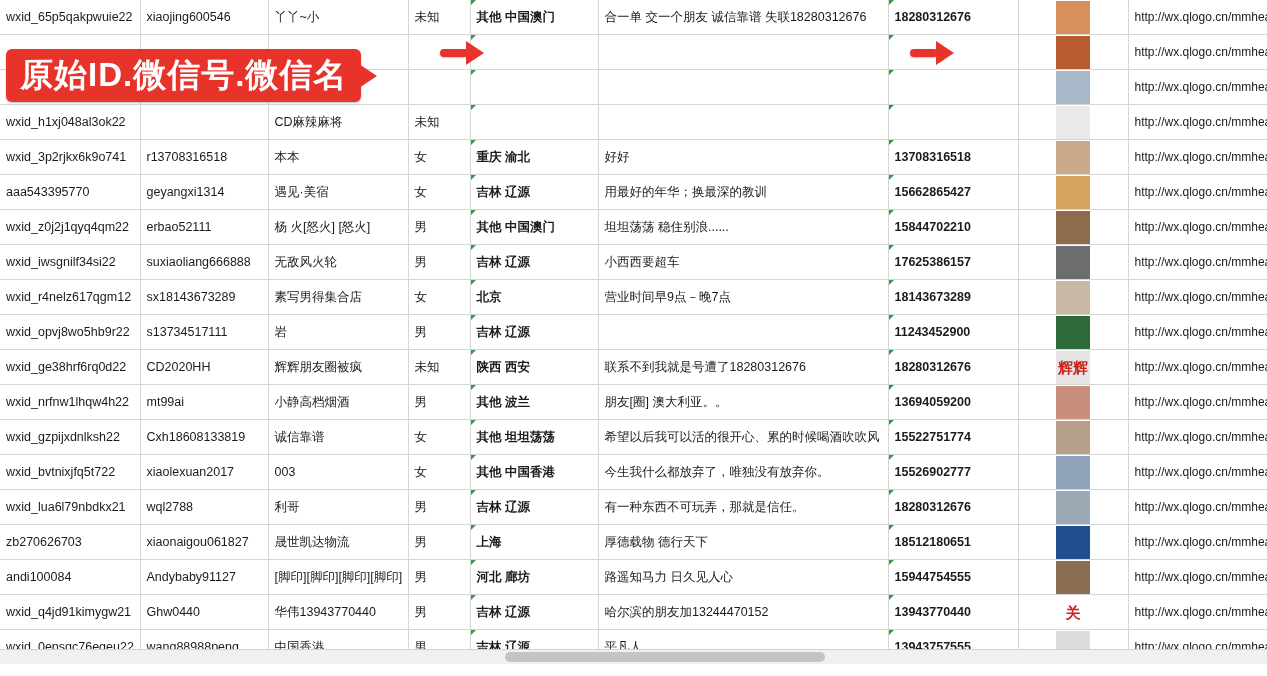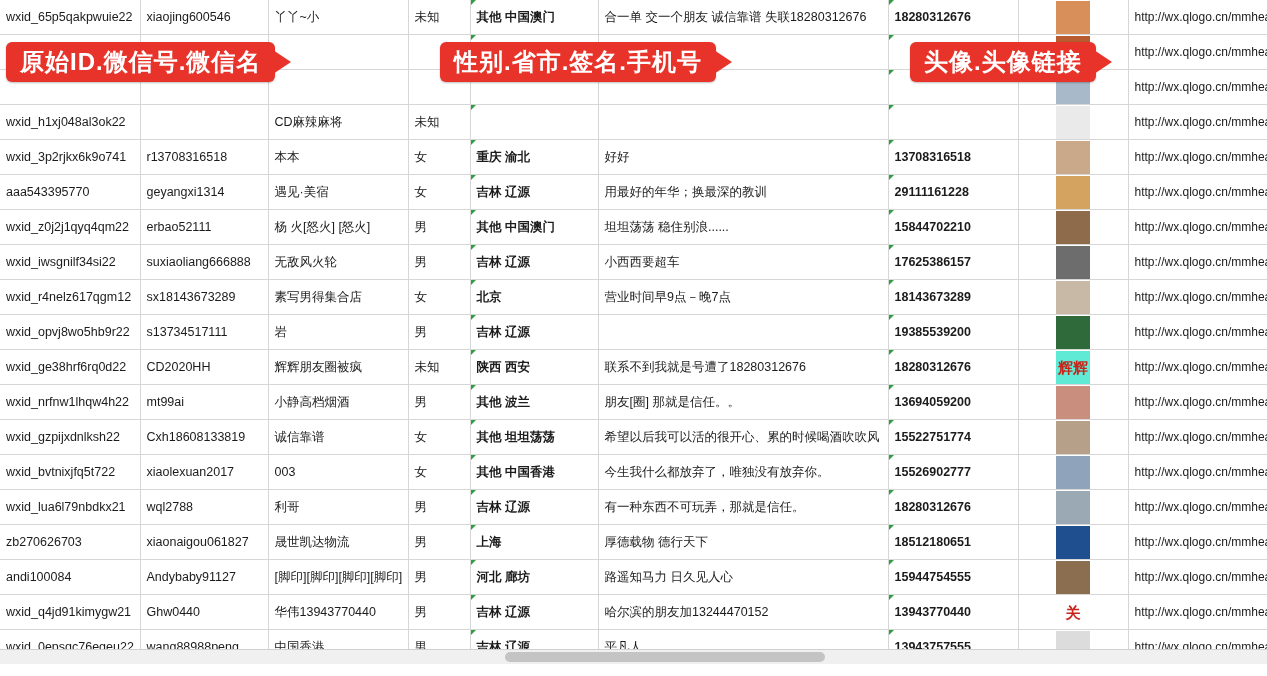--- a/index.html
+++ b/index.html
@@ -87,26 +87,27 @@
   }
 
   
   .banner {
     position: absolute;
     display: flex;
     align-items: center;
     background: #e8332a;
     color: #ffffff;
     font-weight: bold;
-    font-size: 24px;
+    font-size: 33px;
     letter-spacing: 1px;
     padding: 4px 14px;
     border-radius: 6px;
     white-space: nowrap;
     box-shadow: 0 1px 2px rgba(0,0,0,0.25);
+    margin-top: 7px;
   }
   .banner .tail {
     position: absolute;
     right: -16px;
     top: 50%;
     margin-top: -12px;
     width: 0;
     height: 0;
     border-style: solid;
     border-width: 12px 0 12px 18px;
@@ -207,21 +208,21 @@
           <td class="avatar-cell"><div class="avatar" style="background: rgb(201, 169, 138);"></div></td>
           <td class="link-cell">http://wx.qlogo.cn/mmhead</td>
         </tr>
         <tr>
           <td class="">aaa543395770</td>
           <td class="">geyangxi1314</td>
           <td class="">遇见·美宿</td>
           <td class="sep-left">女</td>
           <td class="sep-left tri-green">吉林 辽源</td>
           <td class="sign-cell">用最好的年华；换最深的教训</td>
-          <td class="tri-green">29111161228</td>
+          <td class="tri-green">15662865427</td>
           <td class="avatar-cell"><div class="avatar" style="background: rgb(212, 163, 95);"></div></td>
           <td class="link-cell">http://wx.qlogo.cn/mmhead</td>
         </tr>
         <tr>
           <td class="">wxid_z0j2j1qyq4qm22</td>
           <td class="">erbao52111</td>
           <td class="">杨 火[怒火] [怒火]</td>
           <td class="sep-left">男</td>
           <td class="sep-left tri-green">其他 中国澳门</td>
           <td class="sign-cell">坦坦荡荡 稳住别浪......</td>
@@ -251,42 +252,42 @@
           <td class="avatar-cell"><div class="avatar" style="background: rgb(200, 185, 166);"></div></td>
           <td class="link-cell">http://wx.qlogo.cn/mmhead</td>
         </tr>
         <tr>
           <td class="">wxid_opvj8wo5hb9r22</td>
           <td class="">s13734517111</td>
           <td class="">岩</td>
           <td class="sep-left">男</td>
           <td class="sep-left tri-green">吉林 辽源</td>
           <td class="sign-cell"></td>
-          <td class="tri-green">19385539200</td>
+          <td class="tri-green">11243452900</td>
           <td class="avatar-cell"><div class="avatar" style="background: rgb(47, 107, 58);"></div></td>
           <td class="link-cell">http://wx.qlogo.cn/mmhead</td>
         </tr>
         <tr>
           <td class="">wxid_ge38hrf6rq0d22</td>
           <td class="">CD2020HH</td>
           <td class="">辉辉朋友圈被疯</td>
           <td class="sep-left">未知</td>
           <td class="sep-left tri-green">陕西 西安</td>
           <td class="sign-cell">联系不到我就是号遭了18280312676</td>
           <td class="tri-green">18280312676</td>
-          <td class="avatar-cell"><div class="avatar" style="background: #5eead4; color: rgb(200, 37, 28); font-weight: bold; font-size: 15px;">辉辉</div></td>
+          <td class="avatar-cell"><div class="avatar" style="background: #e5e5e5; color: rgb(200, 37, 28); font-weight: bold; font-size: 15px;">辉辉</div></td>
           <td class="link-cell">http://wx.qlogo.cn/mmhead</td>
         </tr>
         <tr>
           <td class="">wxid_nrfnw1lhqw4h22</td>
           <td class="">mt99ai</td>
           <td class="">小静高档烟酒</td>
           <td class="sep-left">男</td>
           <td class="sep-left tri-green">其他 波兰</td>
-          <td class="sign-cell">朋友[圈] 那就是信任。。</td>
+          <td class="sign-cell">朋友[圈] 澳大利亚。。</td>
           <td class="tri-green">13694059200</td>
           <td class="avatar-cell"><div class="avatar" style="background: rgb(201, 142, 126);"></div></td>
           <td class="link-cell">http://wx.qlogo.cn/mmhead</td>
         </tr>
         <tr>
           <td class="">wxid_gzpijxdnlksh22</td>
           <td class="">Cxh18608133819</td>
           <td class="">诚信靠谱</td>
           <td class="sep-left">女</td>
           <td class="sep-left tri-green">其他 坦坦荡荡</td>
@@ -373,24 +374,22 @@
           <td class="link-cell">http://wx.qlogo.cn/mmhead</td>
         </tr>
       </tbody>
   </table>
 
   <div class="banner" id="banner-1">
     <span>原始ID.微信号.微信名</span>
     <span class="tail"></span>
   </div>
   <div class="banner" id="banner-2">
-    <span>性别.省市.签名.手机号</span>
     <span class="tail"></span>
   </div>
   <div class="banner" id="banner-3">
-    <span>头像.头像链接</span>
     <span class="tail"></span>
   </div>
 
   <div class="hscroll">
     <div class="thumb"></div>
   </div>
 </div>
 
 </body></html>

